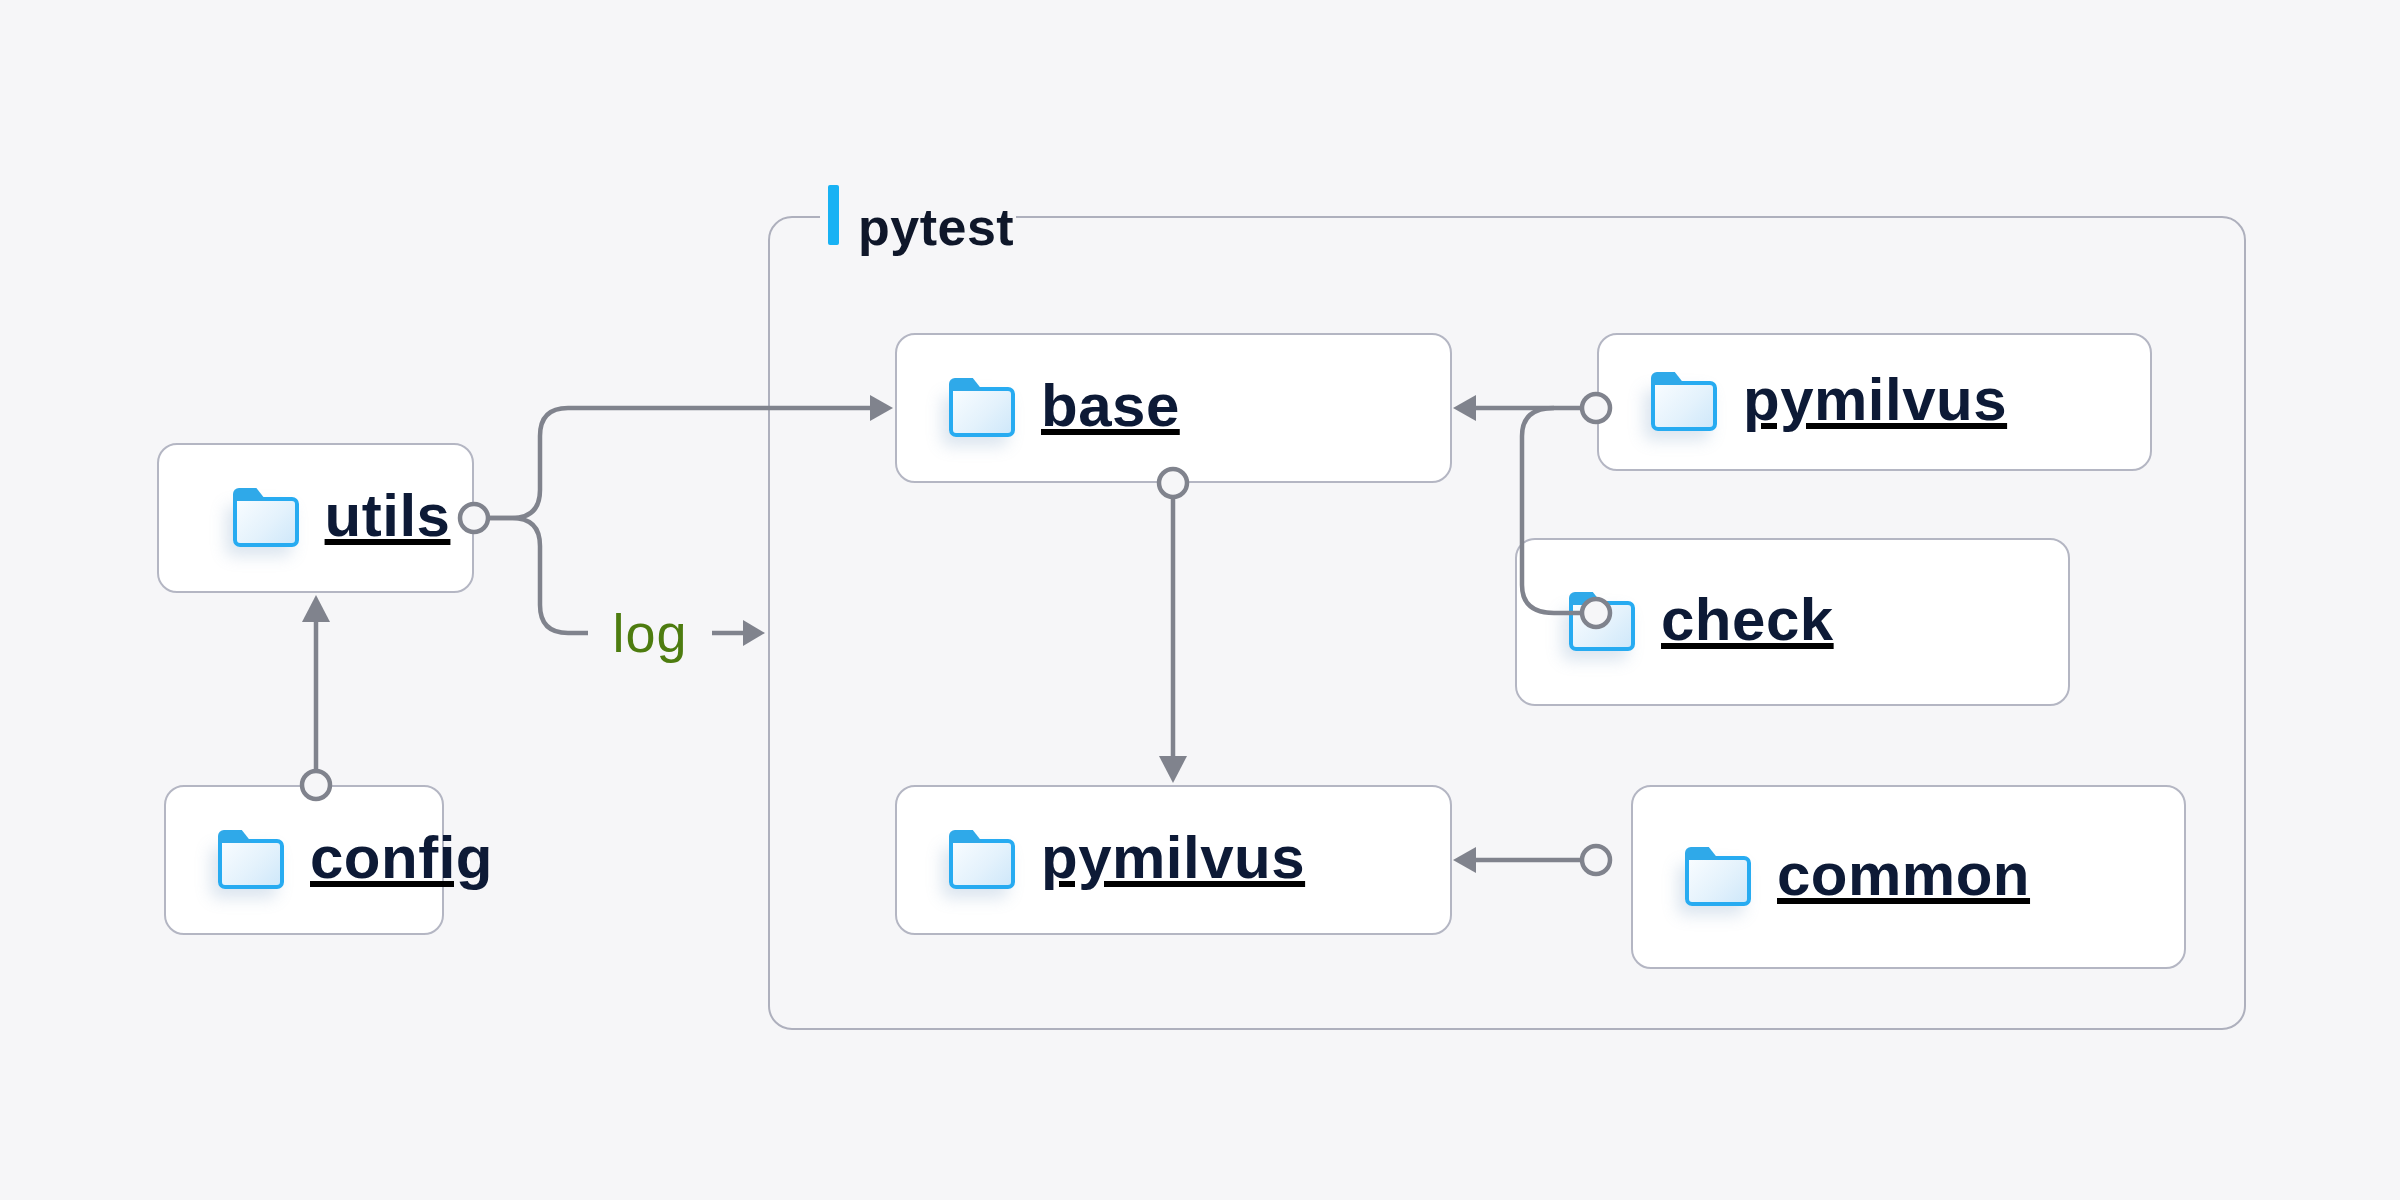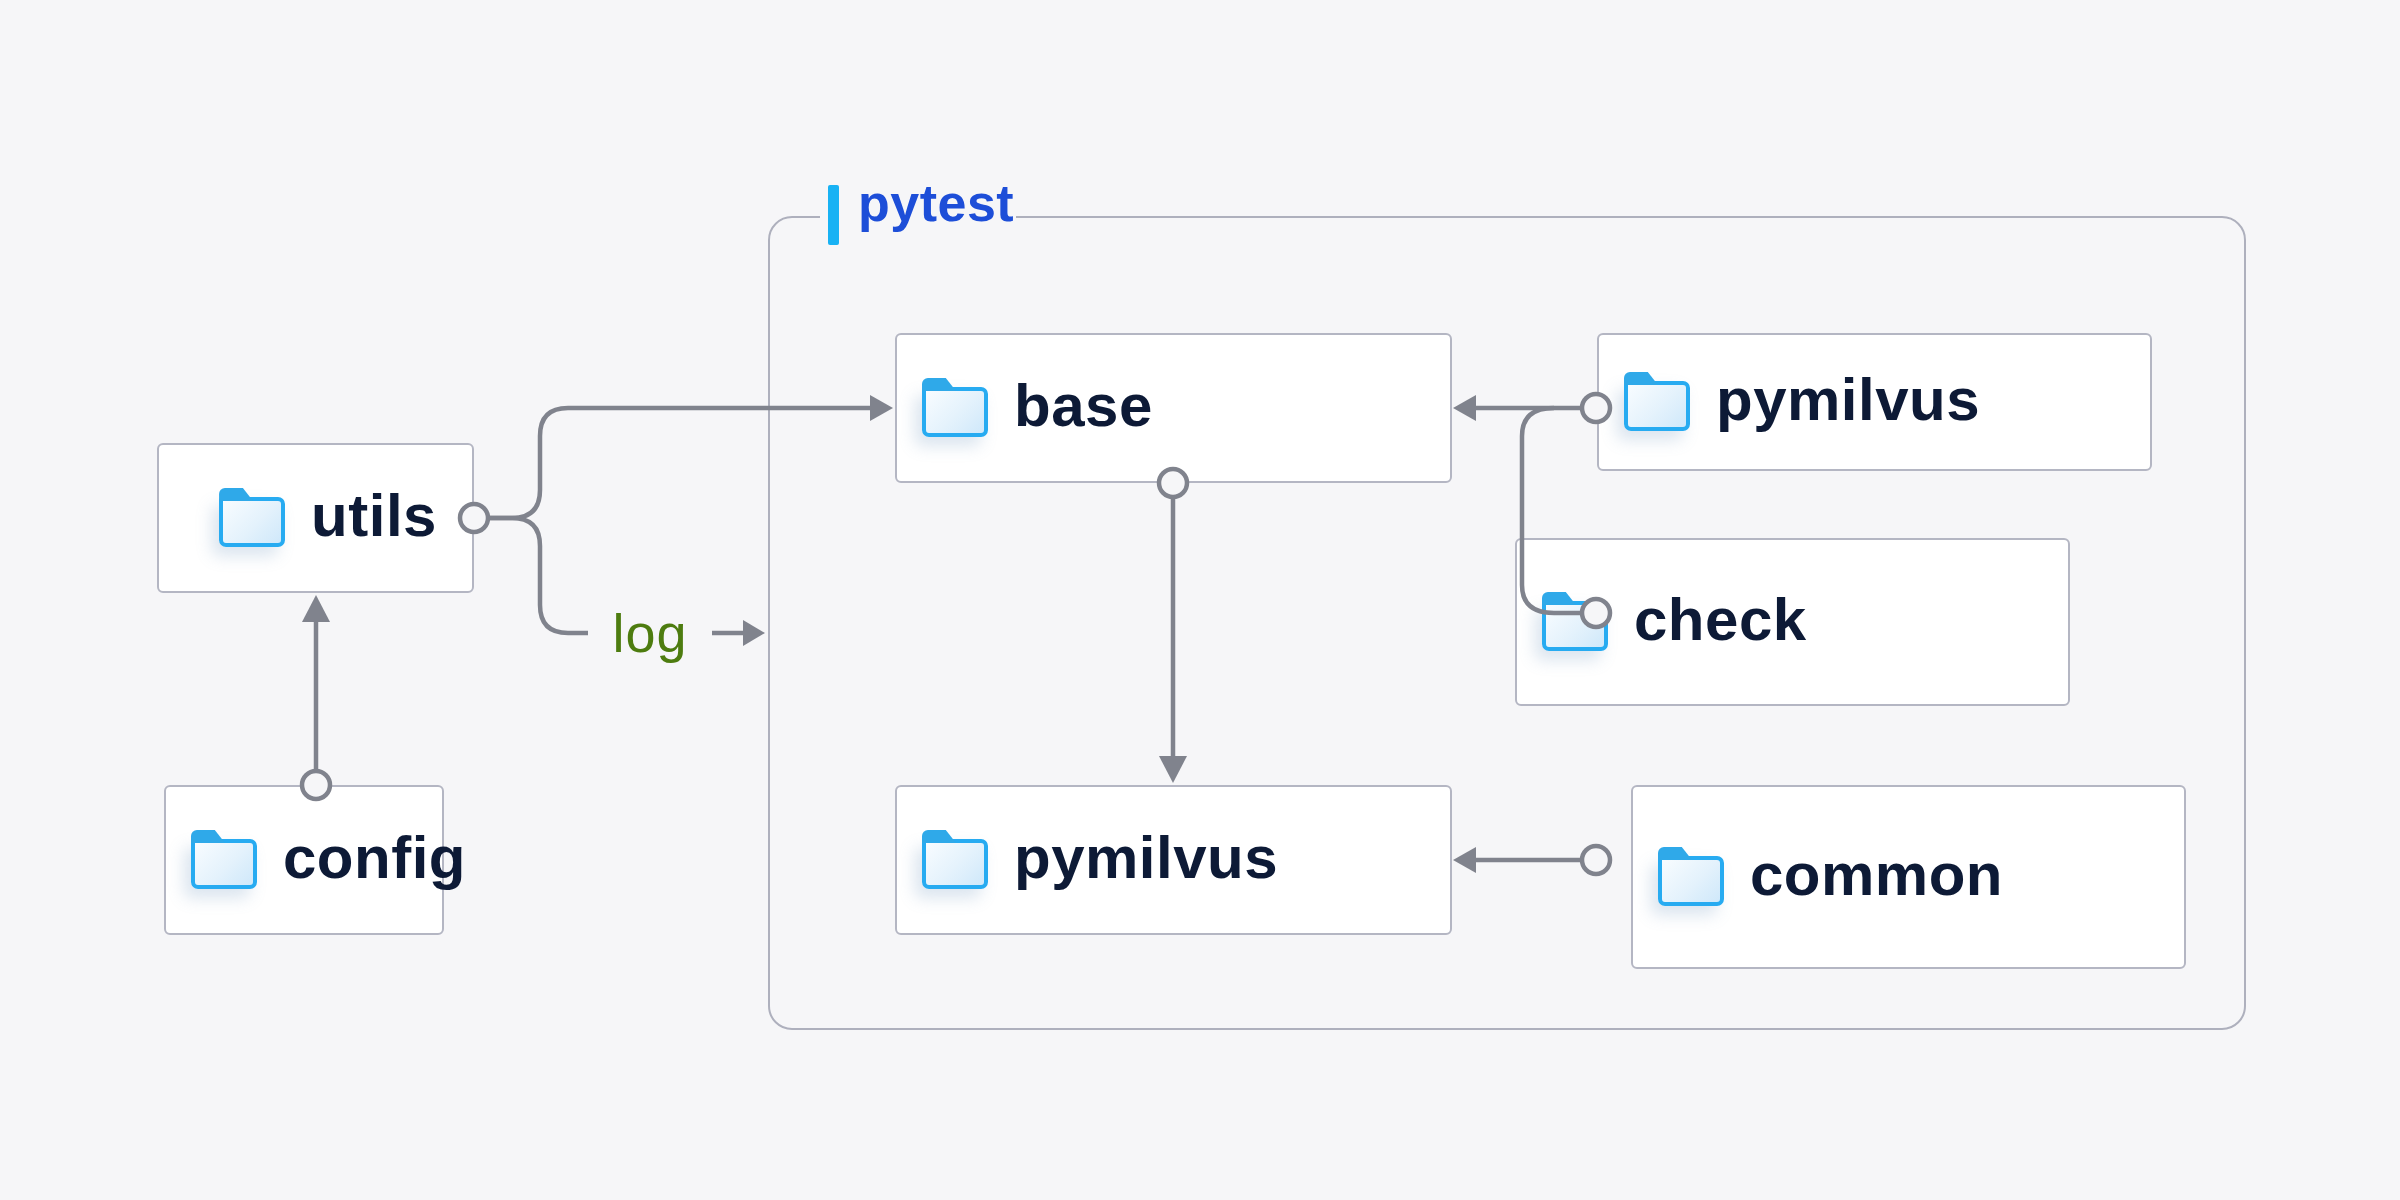--- a/index.html
+++ b/index.html
@@ -19,31 +19,31 @@
   }
   .container-gap{
     position:absolute;left:820px;top:212px;width:196px;height:9px;
     background:#f6f6f8;
   }
   .accent-bar{
     position:absolute;left:828px;top:185px;width:11px;height:60px;
     background:#18b2f4;border-radius:2px;
   }
   .container-label{
-    position:absolute;left:858px;top:174px;height:60px;line-height:58px;
-    font-size:52px;font-weight:600;color:#1d4ed8;letter-spacing:0.5px;
+    position:absolute;left:858px;top:198px;height:60px;line-height:58px;
+    font-size:52px;font-weight:600;color:#0f172a;letter-spacing:0.5px;
     white-space:nowrap;
   }
 
   
   .node{
     position:absolute;background:#ffffff;
-    border:2.5px solid #b4b6c3;border-radius:6px;
+    border:2.5px solid #b4b6c3;border-radius:20px;
     box-sizing:border-box;
-    display:flex;align-items:center;padding-left:25px;
+    display:flex;align-items:center;padding-left:52px;text-decoration:underline;
   }
   .node .label{
     margin-left:26px;font-size:60px;font-weight:600;color:#0d1a36;
     letter-spacing:0.5px;white-space:nowrap;padding-bottom:6px;
   }
 
   
   .folder{
     position:relative;width:58px;height:42px;flex:0 0 auto;
     background:linear-gradient(135deg,#f8fcff 0%,#e4f2fc 55%,#cfe8fa 100%);

